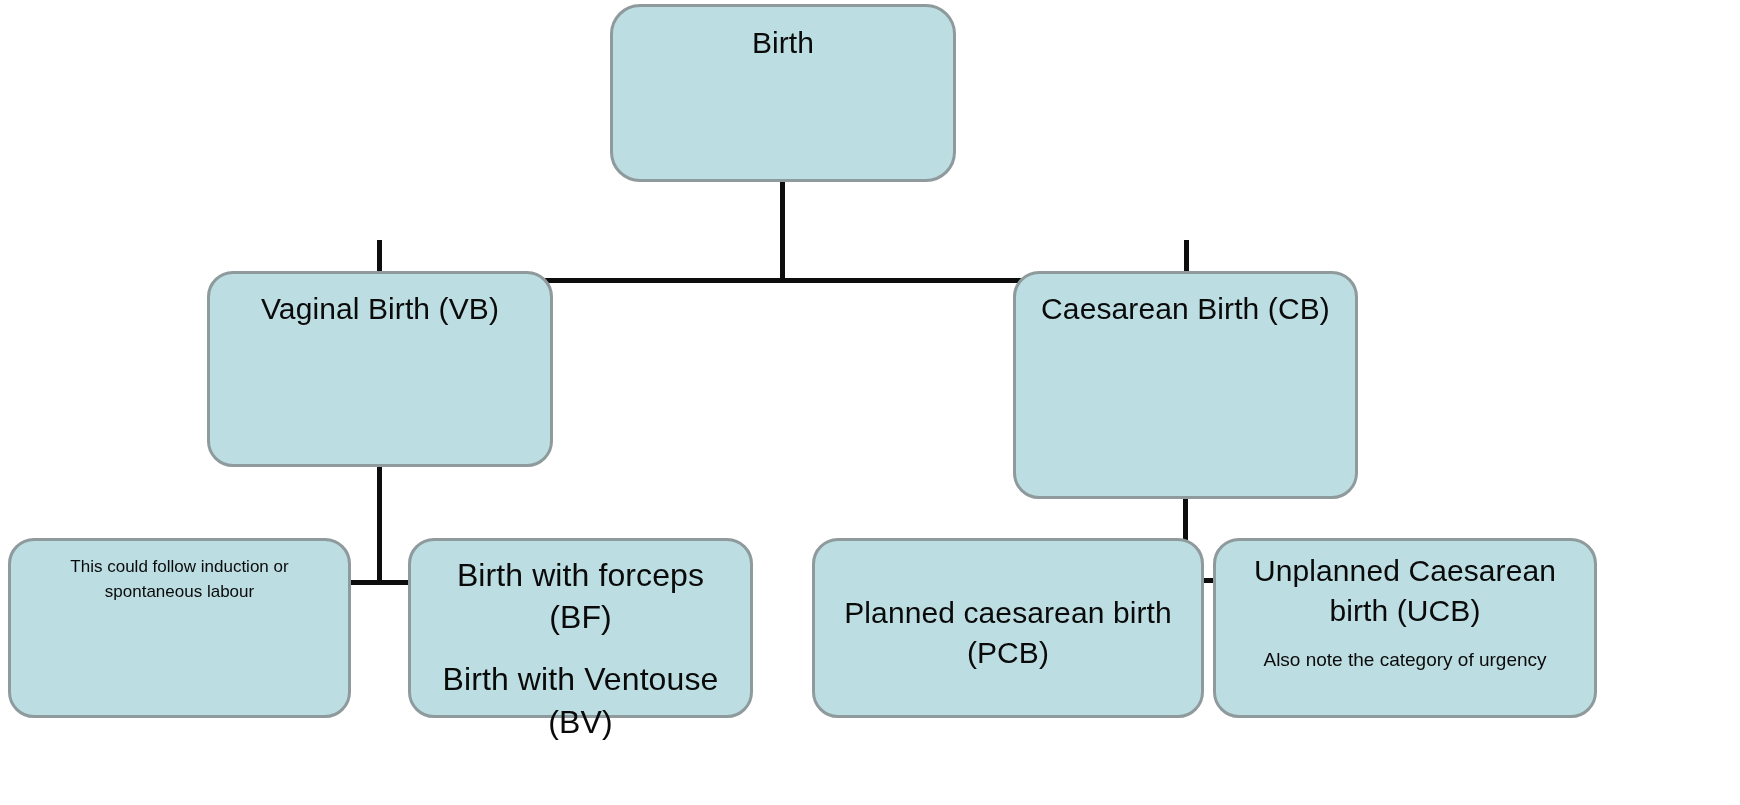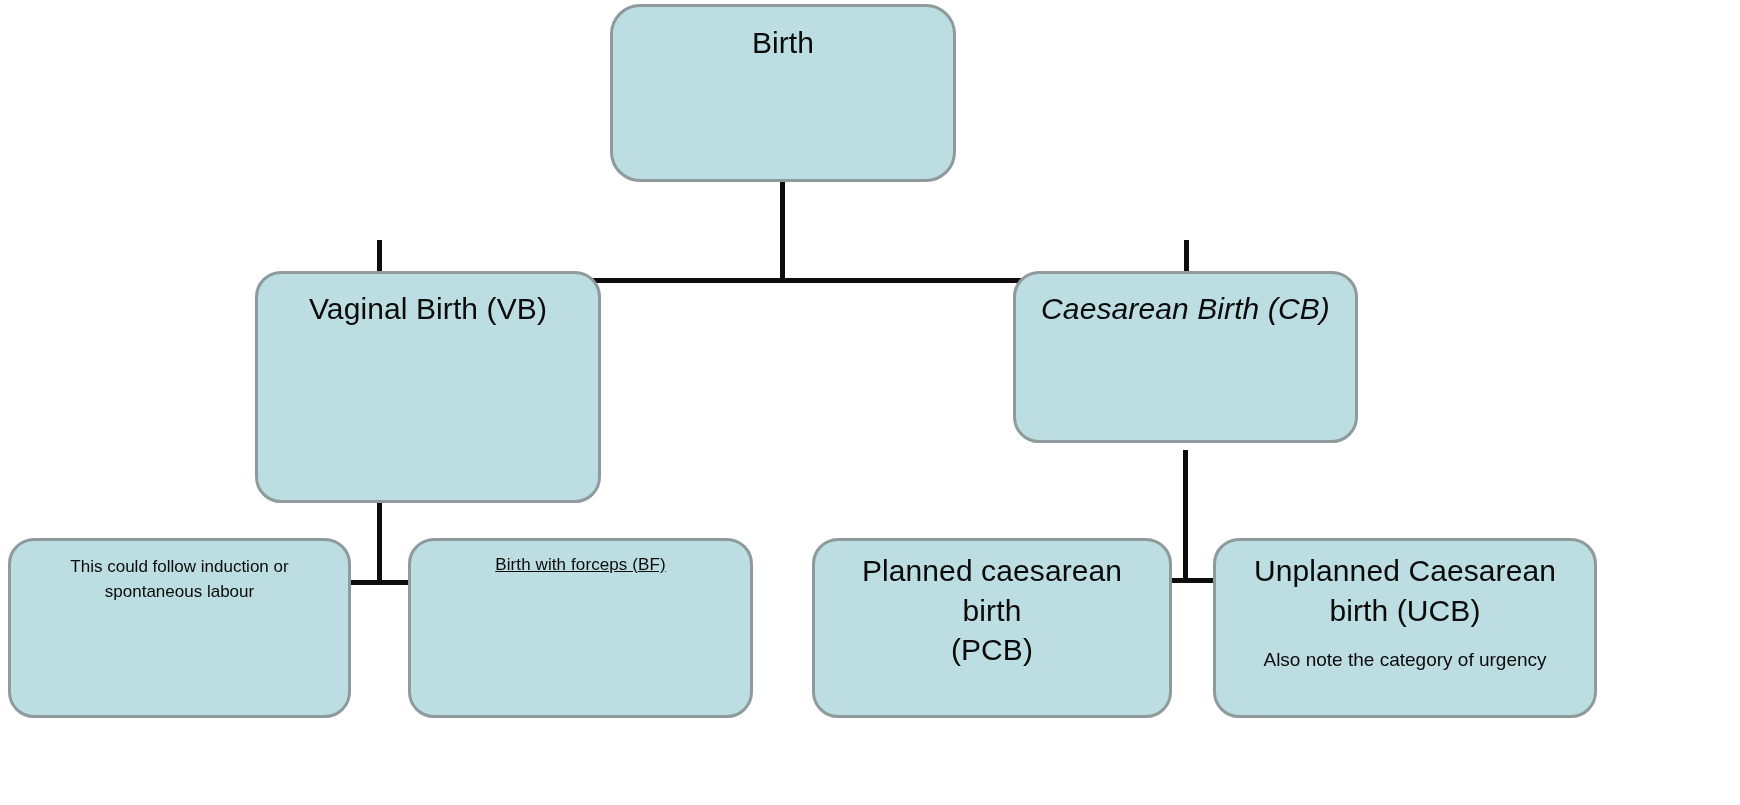--- a/index.html
+++ b/index.html
@@ -47,50 +47,48 @@
   }
   
   #node-root {
     left: 610px; top: 4px; width: 346px; height: 178px;
     border-radius: 30px;
     justify-content: flex-start;
   }
   #node-root .title { padding-top: 16px; font-size: 30px; }
 
   #node-vb {
-    left: 207px; top: 271px; width: 346px; height: 232px;
+    left: 207px; top: 271px; width: 346px; height: 196px;
     justify-content: flex-start;
-    margin-left: 48px;
   }
   #node-vb .title { padding-top: 15px; }
 
   #node-cb {
-    left: 1013px; top: 271px; width: 345px; height: 172px;
+    left: 1013px; top: 271px; width: 345px; height: 228px;
     justify-content: flex-start;
-    font-style: italic;
   }
   #node-cb .title { padding-top: 15px; }
 
   #node-svb {
     left: 8px; top: 538px; width: 343px; height: 180px;
     justify-content: flex-start;
   }
   #node-svb .title { padding-top: 10px; font-size: 30px; }
   #node-svb .sub { padding-top: 14px; font-size: 17px; }
 
   #node-instr {
     left: 408px; top: 538px; width: 345px; height: 180px;
     justify-content: flex-start;
   }
-  #node-instr .title { padding-top: 13px; font-size: 17px; text-decoration: underline; }
+  #node-instr .title { padding-top: 13px; font-size: 32px; }
   #node-instr .title.second { padding-top: 20px; }
 
   #node-pcb {
-    left: 812px; top: 538px; width: 360px; height: 180px;
-    justify-content: flex-start;
+    left: 812px; top: 538px; width: 392px; height: 180px;
+    justify-content: center;
   }
   #node-pcb .title { padding-top: 10px; }
 
   #node-ucb {
     left: 1213px; top: 538px; width: 384px; height: 180px;
     justify-content: flex-start;
   }
   #node-ucb .title { padding-top: 10px; }
   #node-ucb .sub { padding-top: 16px; font-size: 19px; }
 
@@ -171,20 +169,21 @@
     <div class="title">Caesarean Birth (CB)</div>
   </div>
 
   <div class="node" id="node-svb" style="background: rgb(188, 222, 226); border-color: rgb(142, 154, 156); color: rgb(10, 10, 10);">
     <div class="sub">This could follow induction or
 spontaneous labour</div>
   </div>
 
   <div class="node" id="node-instr" style="background: rgb(188, 222, 226); border-color: rgb(142, 154, 156); color: rgb(10, 10, 10);">
     <div class="title">Birth with forceps (BF)</div>
+    <div class="title second">Birth with Ventouse (BV)</div>
   </div>
 
   <div class="node" id="node-pcb" style="background: rgb(188, 222, 226); border-color: rgb(142, 154, 156); color: rgb(10, 10, 10);">
     <div class="title">Planned caesarean birth
 (PCB)</div>
   </div>
 
   <div class="node" id="node-ucb" style="background: rgb(188, 222, 226); border-color: rgb(142, 154, 156); color: rgb(10, 10, 10);">
     <div class="title">Unplanned Caesarean
 birth (UCB)</div>

